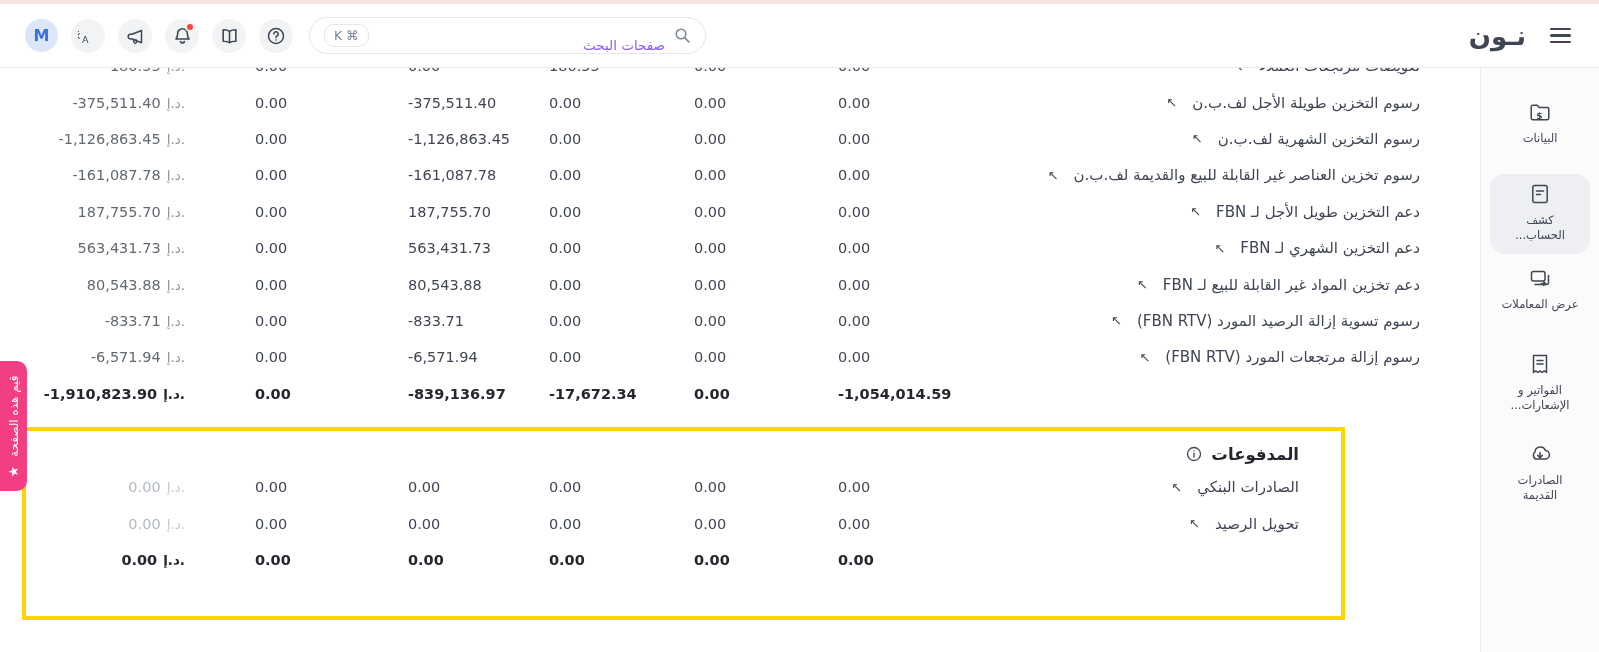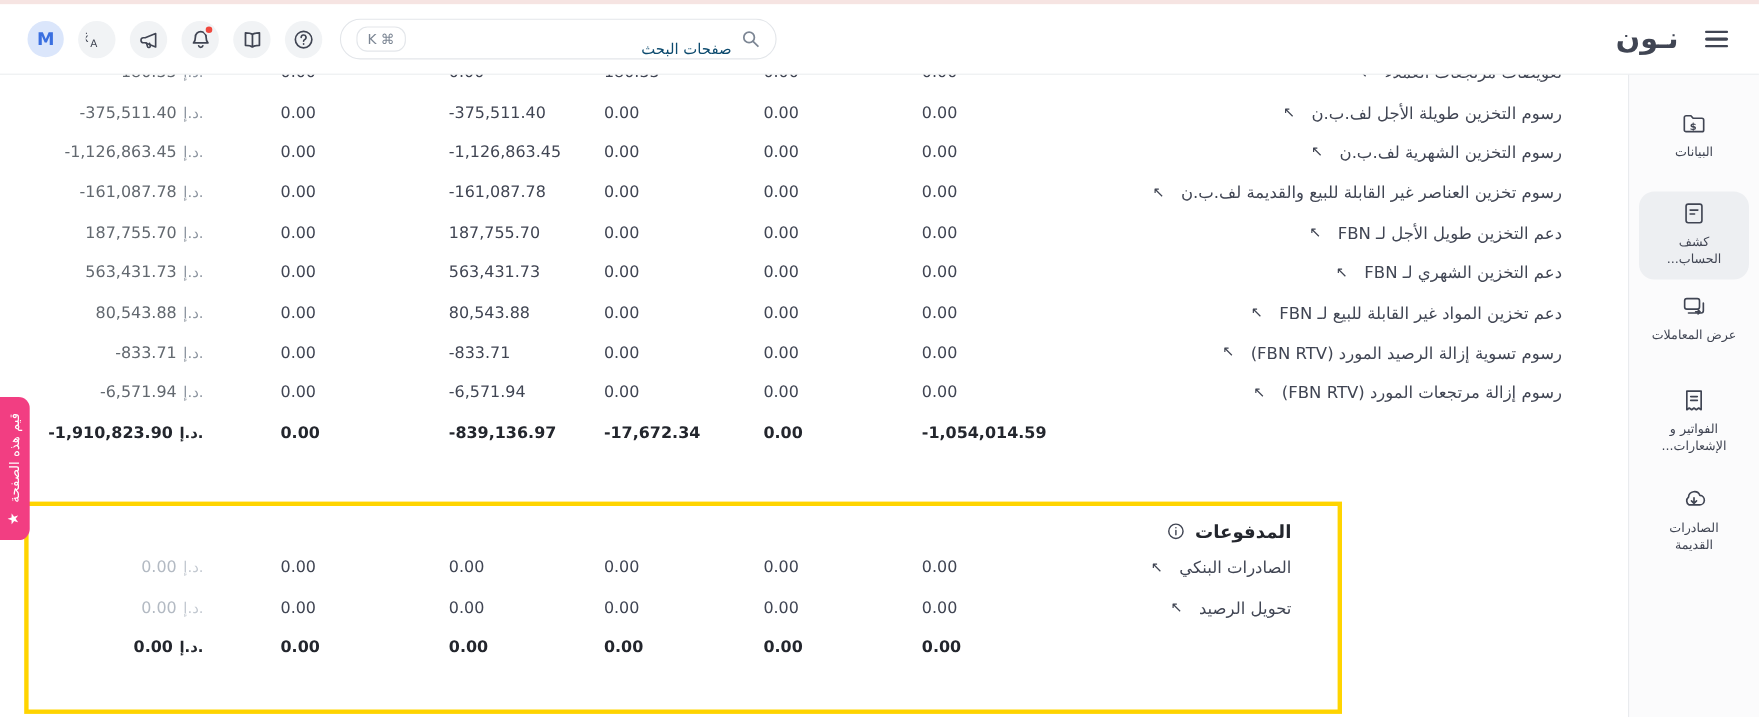--- a/index.html
+++ b/index.html
@@ -17,21 +17,21 @@
     padding:0 24px 0 25px;
   }
   .burger { display:flex; flex-direction:column; gap:4px; cursor:pointer; padding:4px; }
   .burger span { width:21px; height:2.6px; background:#404553; border-radius:2px; display:block; }
   .logo { font-size:26px; font-weight:bold; color:#404553; margin-right:20px; letter-spacing:0.5px; cursor:pointer; }
   .tb-spacer { flex:1; }
   .search {
     width:397px; height:37px; border:1px solid #e3e6ea; border-radius:20px;
     display:flex; align-items:center; padding:0 14px; gap:9px; margin-left:16px; background:#fff;
   }
-  .search .ph { color:#0c4a6e; font-size:13.5px;margin-top:18px; }
+  .search .ph { color:#8b5cf6; font-size:13.5px;margin-top:18px; }
   .search .sp { flex:1; }
   .kbd {
     direction:ltr; border:1px solid #e3e6ea; border-radius:10px; padding:3px 9px;
     font-size:12.5px; color:#7c8694; background:#fff; white-space:nowrap;
   }
   .icon-cluster { display:flex; align-items:center; gap:13px; }
   .tico {
     width:34px; height:34px; border-radius:50%; background:#f1f3f5;
     display:flex; align-items:center; justify-content:center; position:relative; cursor:pointer;
   }
@@ -64,21 +64,21 @@
   .cell-label { display:flex; align-items:center; gap:15px; font-size:15px; color:#404553; min-width:0; }
   .arrow { color:#404553; font-size:13px; cursor:pointer; }
   .cell-val { direction:ltr; text-align:left; }
   .cell-total { direction:ltr; display:flex; justify-content:flex-end; align-items:center; gap:6px; padding-right:70px; color:#62686f; }
   .cell-total .cur { color:#8d95a0; font-size:13.5px; }
   .trow.bold { font-weight:bold; color:#23262d; }
   .trow.bold .cell-total { color:#23262d; }
   .trow.bold .cell-total .cur { color:#23262d; }
   
   .pay-box {
-    position:absolute; left:22px; top:388px; width:1198px; height:193px;
+    position:absolute; left:22px; top:359px; width:1323px; height:193px;
     border:4px solid #ffd400; background:#fff; padding-top:12px;
   }
   .pay-title-row {
     display:flex; align-items:center; gap:9px; padding:0 42px 4px 0;
     font-weight:bold; font-size:16.5px; color:#23262d; height:26px;
   }
   .pay-box .trow { padding:0 42px 0 4px; }
   .pay-box .trow.muted .cell-total { color:#b3bac3; }
   .pay-box .trow.muted .cell-total .cur { color:#c3c9d1; }
   

